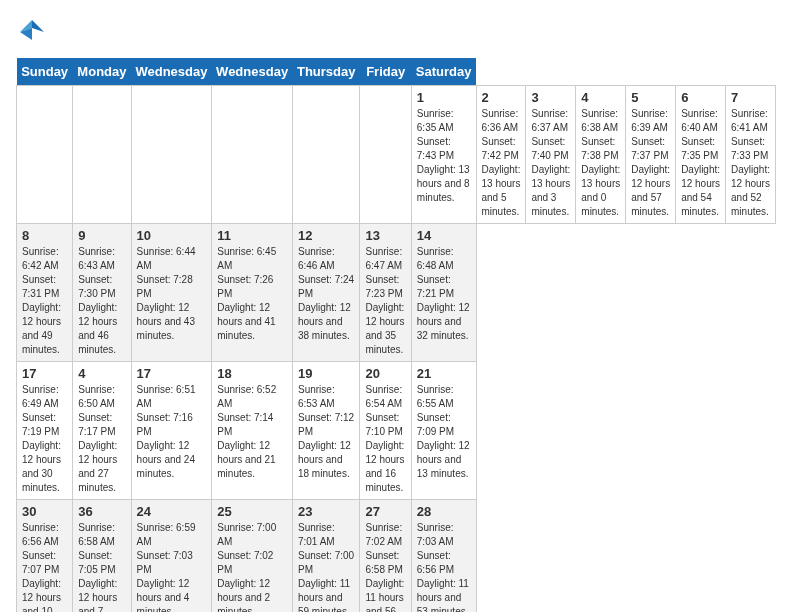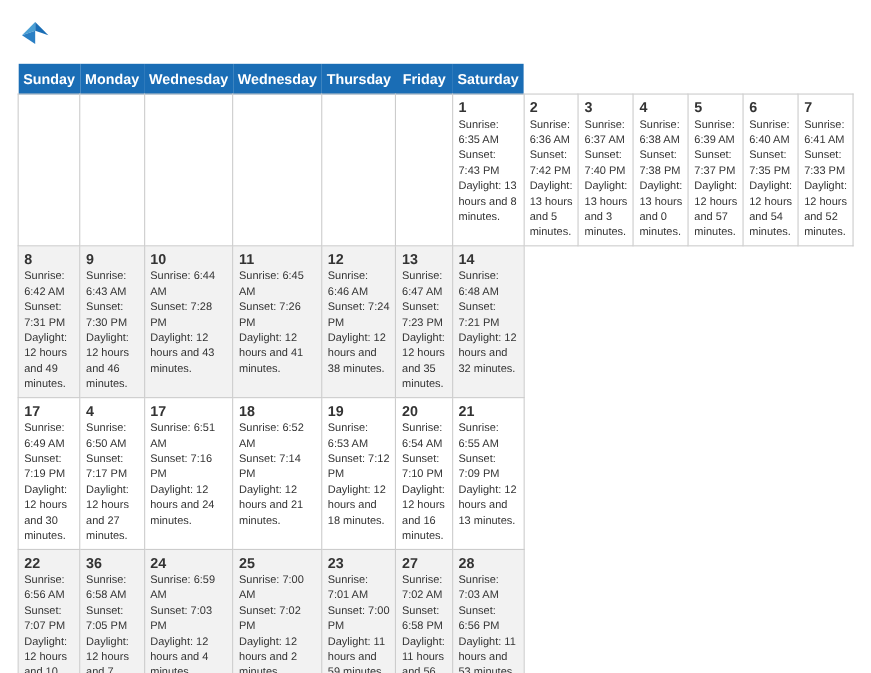--- a/index.html
+++ b/index.html
@@ -217,21 +217,21 @@
             <div class="day-num">20</div>
             <div class="day-info">Sunrise: 6:54 AM<br>Sunset: 7:10 PM<br>Daylight: 12 hours and 16 minutes.</div>
           </td>
           <td>
             <div class="day-num">21</div>
             <div class="day-info">Sunrise: 6:55 AM<br>Sunset: 7:09 PM<br>Daylight: 12 hours and 13 minutes.</div>
           </td>
         </tr>
         <tr>
           <td>
-            <div class="day-num">22</div>
+            <div class="day-num">30</div>
             <div class="day-info">Sunrise: 6:56 AM<br>Sunset: 7:07 PM<br>Daylight: 12 hours and 10 minutes.</div>
           </td>
           <td>
             <div class="day-num">36</div>
             <div class="day-info">Sunrise: 6:58 AM<br>Sunset: 7:05 PM<br>Daylight: 12 hours and 7 minutes.</div>
           </td>
           <td>
             <div class="day-num">24</div>
             <div class="day-info">Sunrise: 6:59 AM<br>Sunset: 7:03 PM<br>Daylight: 12 hours and 4 minutes.</div>
           </td>

